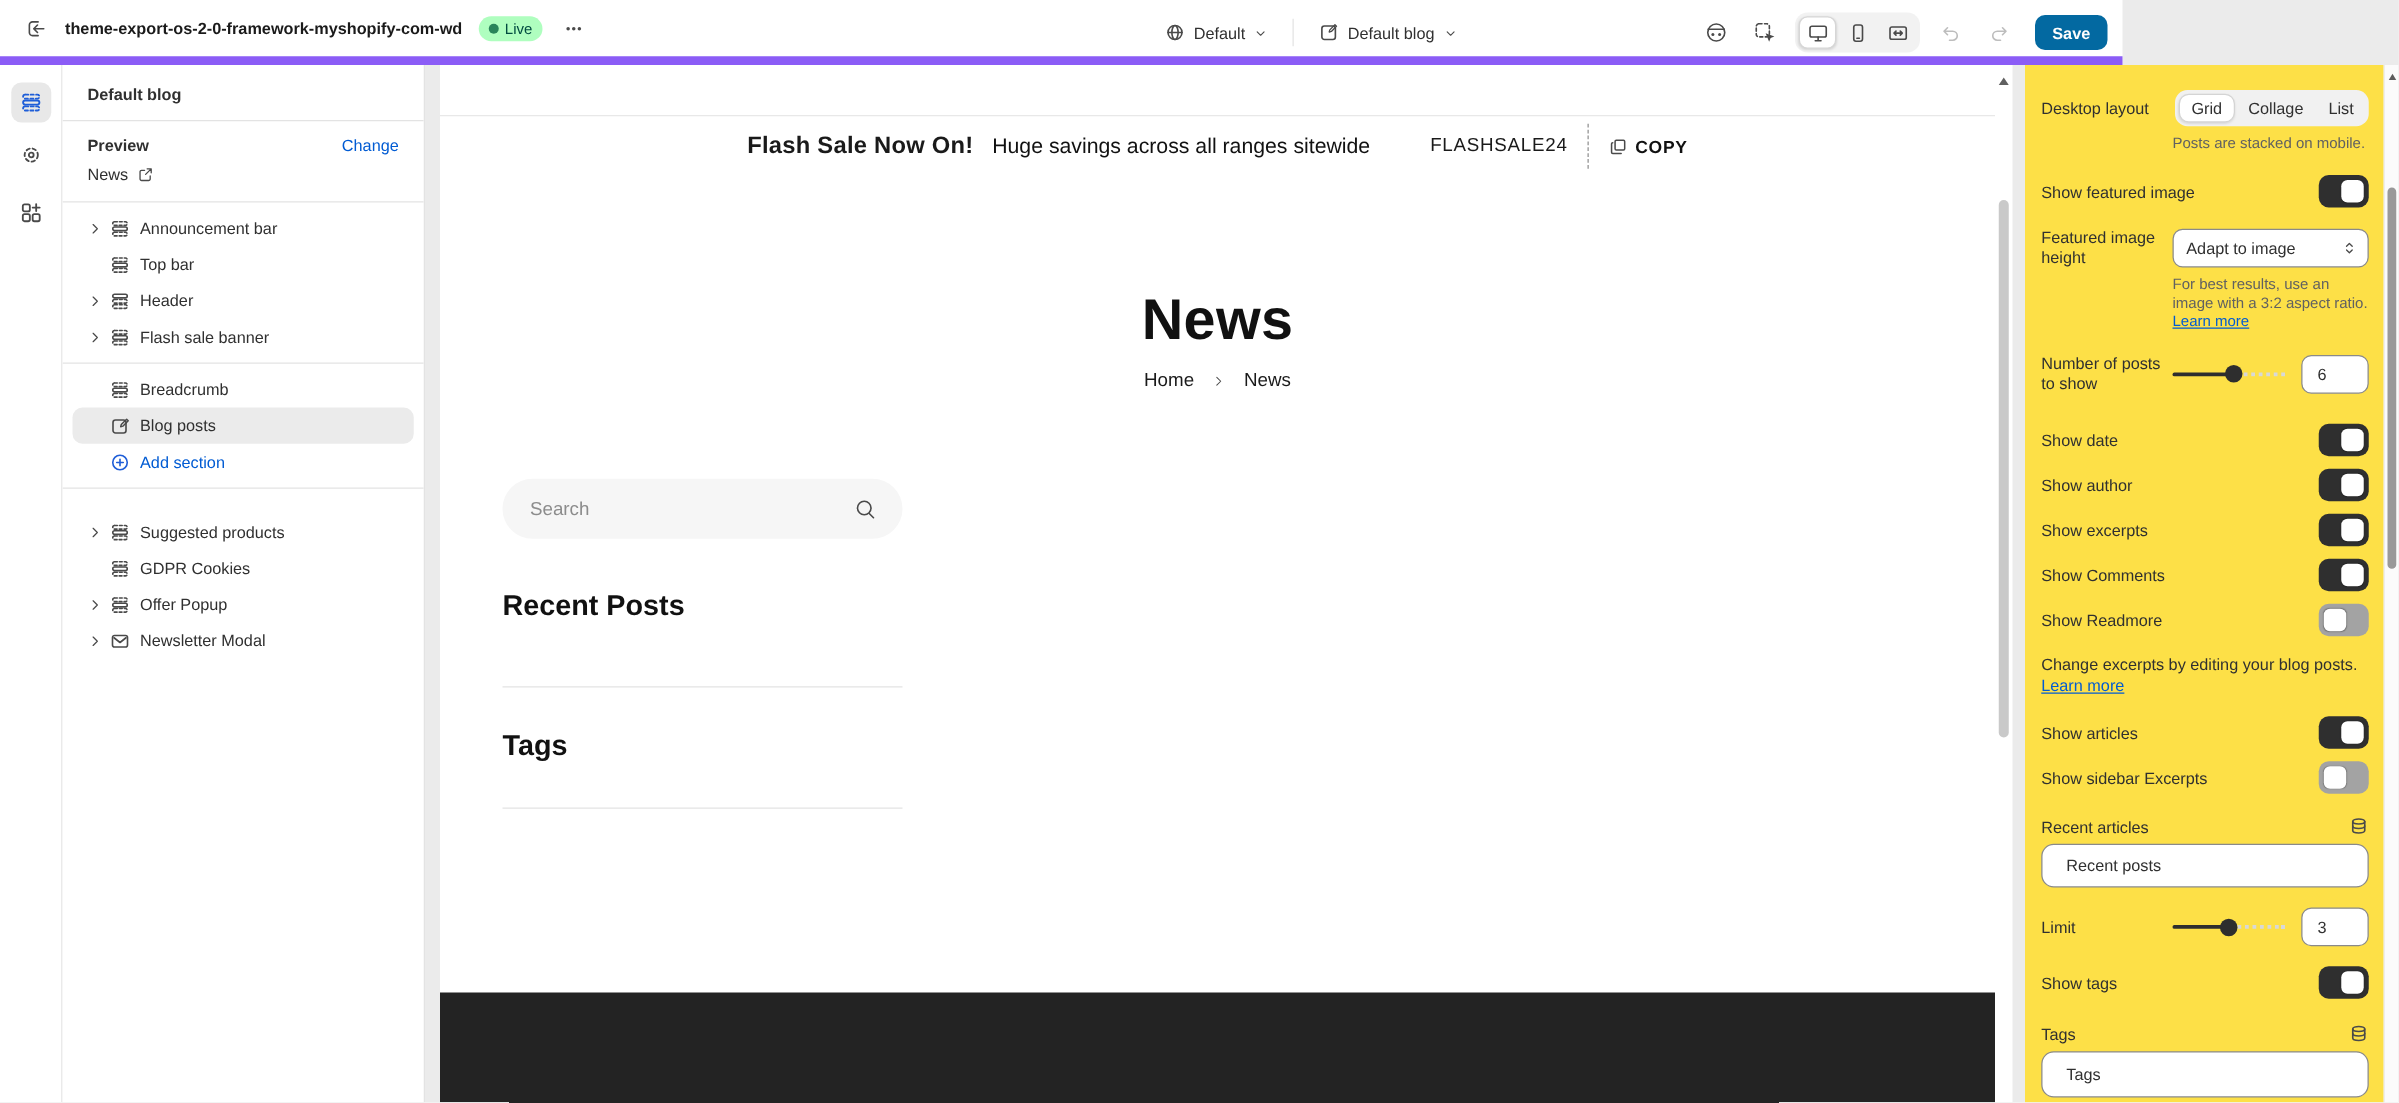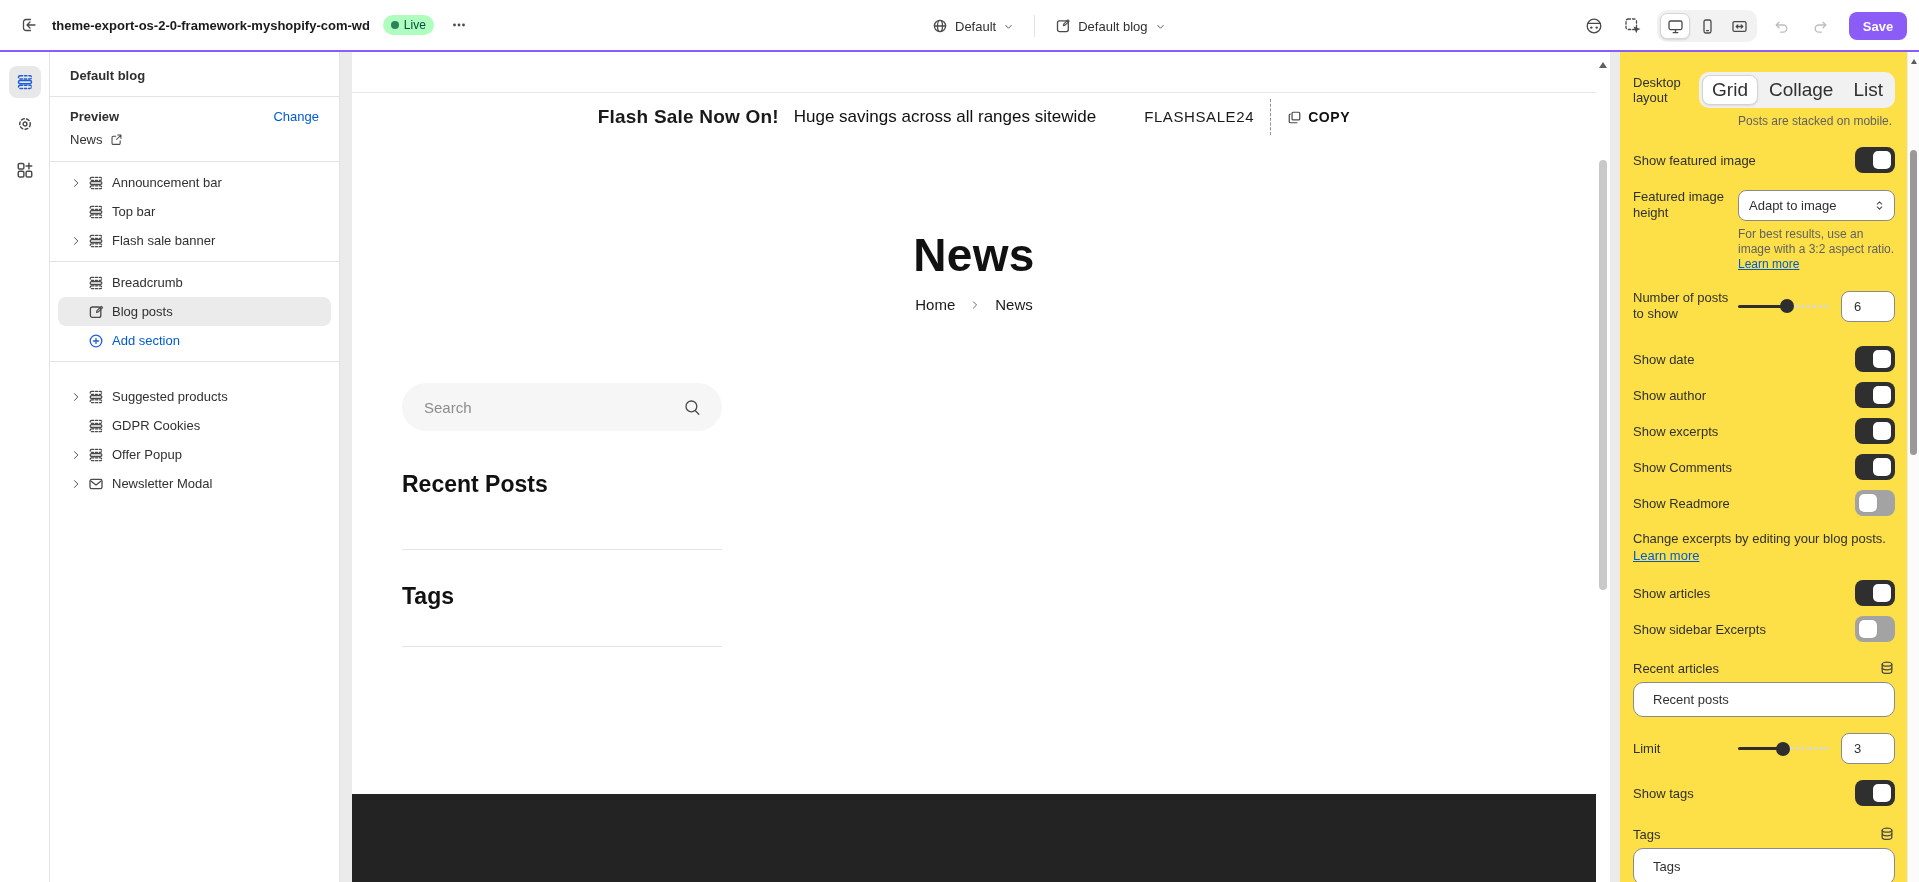--- a/index.html
+++ b/index.html
@@ -7,35 +7,35 @@
   .app{position:relative;width:1919px;height:882px;background:#ebebeb;overflow:hidden;font-size:13px;color:#303030}
 
   
   svg.ic{display:block}
   svg.ic path,svg.ic rect,svg.ic circle,svg.ic ellipse,svg.ic line{stroke:#4a4a4a;stroke-width:1.3;fill:none;stroke-linecap:round;stroke-linejoin:round}
   svg.ic .fl{fill:#4a4a4a;stroke:none}
   svg.ic.blue path,svg.ic.blue rect,svg.ic.blue circle{stroke:#1f5ed8}
   svg.ic.dim path,svg.ic.dim rect,svg.ic.dim circle{stroke:#bdbdbd}
 
   
-  .topbar{position:absolute;left:0;top:0;width:1919px;height:52px;background:#fff;border-bottom:2px solid #8b5cf6;display:flex;align-items:center;z-index:9}
+  .topbar{position:absolute;left:0;top:0;width:1698px;height:52px;background:#fff;border-bottom:7px solid #8b5cf6;display:flex;align-items:center;z-index:9}
   .tb-left{display:flex;align-items:center;padding-left:14px}
   .tb-iconbtn{width:30px;height:30px;border-radius:8px;display:flex;align-items:center;justify-content:center;cursor:pointer}
   .theme-name{font-weight:600;font-size:13px;color:#1a1a1a;margin-left:8px}
   .live-badge{margin-left:13px;display:flex;align-items:center;gap:5px;background:#affebf;color:#014b40;font-size:12px;font-weight:500;height:20px;padding:0 8px;border-radius:10px}
   .live-dot{width:8px;height:8px;border-radius:50%;background:#29845a}
   .more-btn{margin-left:10px}
   .tb-center{position:absolute;left:926px;top:0;height:52px;display:flex;align-items:center}
   .tb-select{display:flex;align-items:center;gap:7px;padding:5px 6px;border-radius:8px;cursor:pointer;color:#303030}
   .tb-divider{width:1px;height:22px;background:#e3e3e3;margin:0 14px}
   .tb-right{position:absolute;right:12px;top:0;height:52px;display:flex;align-items:center;gap:9px}
   .devseg{display:flex;background:#f2f2f2;border-radius:10px;padding:3px;gap:2px}
   .devseg .dev{width:30px;height:26px;border-radius:7px;display:flex;align-items:center;justify-content:center;cursor:pointer}
   .devseg .dev.selected{background:#fff;border:1px solid #d6d6d6;box-shadow:0 1px 2px rgba(0,0,0,.12)}
-  .save-btn{width:58px;height:28px;border:0;border-radius:8px;background:#8b5cf6;color:#fdfdfd;font-weight:600;font-size:13px;font-family:inherit;margin-left:5px}
+  .save-btn{width:58px;height:28px;border:0;border-radius:8px;background:#0369a1;color:#fdfdfd;font-weight:600;font-size:13px;font-family:inherit;margin-left:5px}
 
   
   .rail{position:absolute;left:0;top:52px;width:50px;height:830px;background:#fff;border-right:1px solid #e3e3e3}
   .rail-btn{width:32px;height:32px;margin:0 auto;border-radius:8px;display:flex;align-items:center;justify-content:center;cursor:pointer}
   .rail-btn.first{margin-top:14px}
   .rail-btn.mt{margin-top:10px}
   .rail-btn.mt2{margin-top:14px}
   .rail-btn.selected{background:#e8e8e8}
 
   
@@ -89,21 +89,21 @@
   
   .panel{position:absolute;left:1620px;top:52px;width:287px;height:830px;background:#fde047;padding:20px 12px 0 13px;overflow:hidden}
   .prow{display:flex;justify-content:space-between;align-items:center}
   .prow.top{align-items:flex-end}
   .plabel{font-size:13px;color:#303030}
   .plabel.wrap{width:100px;line-height:16px}
   .help-right{display:flex;justify-content:flex-end;margin-top:6px}
   .help-right .hr-in{width:157px;font-size:12px;line-height:15px;color:#616161}
   .blue-link{color:#005bd3;text-decoration:underline;cursor:pointer;font-size:12px}
   .seg{display:flex;background:#f1f1f1;border-radius:10px;padding:3px;gap:2px}
-  .seg-item{padding:4px 9px;border-radius:8px;font-size:19px;cursor:pointer;color:#303030}
+  .seg-item{padding:4px 9px;border-radius:8px;font-size:13px;cursor:pointer;color:#303030}
   .seg-item.selected{background:#fff;border:1px solid #d4d4d4;box-shadow:0 1px 2px rgba(0,0,0,.1);padding:3px 9px}
   .toggle{width:40px;height:26px;border-radius:8px;background:#2f2f2f;position:relative;flex:0 0 40px;cursor:pointer}
   .toggle .knob{position:absolute;top:4px;width:18px;height:18px;border-radius:5px;background:#fff;box-shadow:0 0 1px rgba(0,0,0,.3)}
   .toggle.on .knob{right:4px}
   .toggle.off{background:#a3a3a3}
   .toggle.off .knob{left:4px}
   .selectbox{width:157px;height:31px;border:1px solid #8a8a8a;border-radius:8px;background:#fff;display:flex;align-items:center;justify-content:space-between;padding:0 8px 0 10px;cursor:pointer}
   .sgroup{display:flex;align-items:center;gap:13px}
   .slider{width:90px;height:14px;position:relative;display:flex;align-items:center;cursor:pointer}
   .sfill{height:3px;background:#2e2e2e;border-radius:2px}
@@ -288,20 +288,31 @@
             <rect x="2.2" y="6.6" width="11.6" height="2.9" rx="1.45"></rect>
             <rect x="2.2" y="10.8" width="11.6" height="2.9" rx="1.45" stroke-dasharray="2.2 1.7"></rect>
         </svg>
         <span class="tlabel">Top bar</span>
       </div>
       <div class="trow">
         <svg class="ic chev" viewBox="0 0 16 16">
             <path d="M6 3.5l4.5 4.5L6 12.5" stroke-width="1.6"></path>
           </svg>
         <svg class="ic tic" width="16" height="16" viewBox="0 0 16 16">
+          <rect x="2.2" y="2.4" width="11.6" height="2.9" rx="1.45"></rect>
+            <rect x="2.2" y="6.6" width="11.6" height="2.9" rx="1.45" stroke-dasharray="2.2 1.7"></rect>
+            <rect x="2.2" y="10.8" width="11.6" height="2.9" rx="1.45" stroke-dasharray="2.2 1.7"></rect>
+        </svg>
+        <span class="tlabel">Header</span>
+      </div>
+      <div class="trow">
+        <svg class="ic chev" viewBox="0 0 16 16">
+            <path d="M6 3.5l4.5 4.5L6 12.5" stroke-width="1.6"></path>
+          </svg>
+        <svg class="ic tic" width="16" height="16" viewBox="0 0 16 16">
           <rect x="2.2" y="2.4" width="11.6" height="2.9" rx="1.45" stroke-dasharray="2.2 1.7"></rect>
             <rect x="2.2" y="6.6" width="11.6" height="2.9" rx="1.45"></rect>
             <rect x="2.2" y="10.8" width="11.6" height="2.9" rx="1.45" stroke-dasharray="2.2 1.7"></rect>
         </svg>
         <span class="tlabel">Flash sale banner</span>
       </div>
     </div>
 
     <hr class="sb">
 

